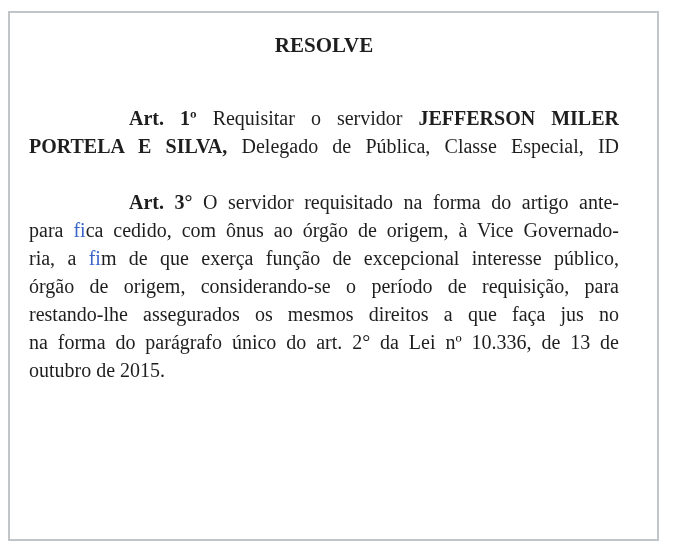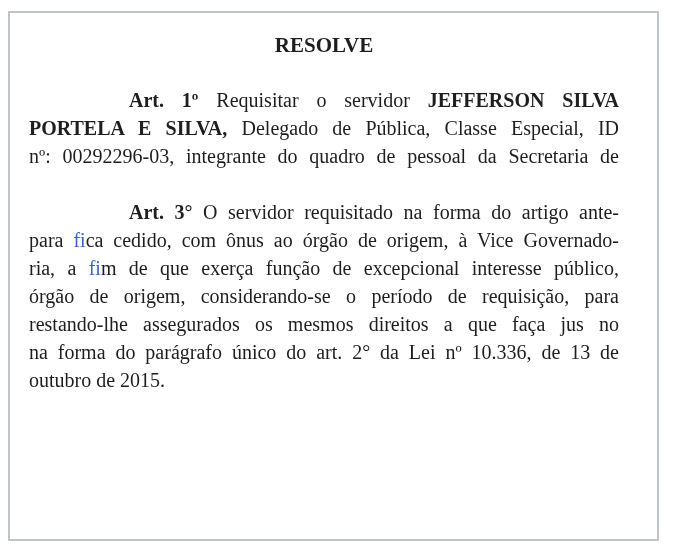--- a/index.html
+++ b/index.html
@@ -32,21 +32,21 @@
     position: absolute;
     left: 19px;
     top: 18px;
     width: 590px;
   }
   .doc-title {
     font-size: 21px;
     line-height: 28px;
     font-weight: bold;
     text-align: center;
-    margin-bottom: 27px;
+    margin-bottom: 45px;
     color: var(--text);
   }
   .paragraph { margin-bottom: 28px; }
   .paragraph:last-child { margin-bottom: 0; }
   .line {
     font-size: 20px;
     line-height: 28px;
     text-align: justify;
     text-align-last: justify;
     white-space: normal;
@@ -60,23 +60,22 @@
 </style>
 </head>
 <body>
 
 <div class="page">
   <div class="doc-frame">
     <div class="doc-content">
       <h1 class="doc-title">RESOLVE</h1>
       <div id="doc-body">
           <div class="paragraph">
-            <div class="line indent"><span class="bold">Art. 1º</span><span class=""> Requisitar o servidor </span><span class="bold">JEFFERSON SILVA</span></div>
+            <div class="line indent"><span class="bold">Art. 1º</span><span class=""> Requisitar o servidor </span><span class="bold">JEFFERSON MILER</span></div>
             <div class="line"><span class="bold">PORTELA E SILVA,</span><span class=""> Delegado de Pública, Classe Especial, ID</span></div>
-            <div class="line"><span class="">nº: 00292296-03, integrante do quadro de pessoal da Secretaria de</span></div>
           </div>
           <div class="paragraph">
             <div class="line indent"><span class="bold">Art. 3°</span><span class=""> O servidor requisitado na forma do artigo ante-</span></div>
             <div class="line"><span class="">para </span><span class=" fi-lig">fi</span><span class="">ca cedido, com ônus ao órgão de origem, à Vice Governado-</span></div>
             <div class="line"><span class="">ria, a </span><span class=" fi-lig">fi</span><span class="">m de que exerça função de excepcional interesse público,</span></div>
             <div class="line"><span class="">órgão de origem, considerando-se o período de requisição, para</span></div>
             <div class="line"><span class="">restando-lhe assegurados os mesmos direitos a que faça jus no</span></div>
             <div class="line"><span class="">na forma do parágrafo único do art. 2° da Lei nº 10.336, de 13 de</span></div>
             <div class="line last"><span class="">outubro de 2015.</span></div>
           </div>

